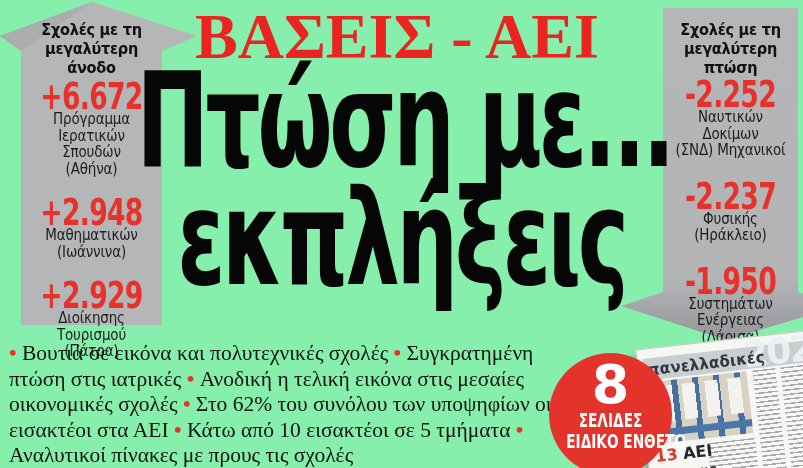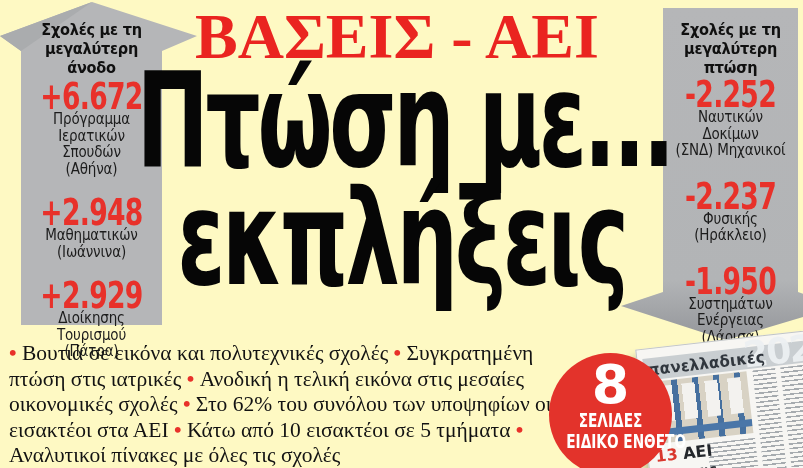--- a/index.html
+++ b/index.html
@@ -1,16 +1,16 @@
 <!DOCTYPE html>
 <html><head>
 <meta charset="utf-8">
 <style>
   html,body{margin:0;padding:0;background:#ffffff;}
-  .page{position:relative;width:803px;height:468px;background:#fef9c3;overflow:hidden;
+  .page{position:relative;width:803px;height:468px;background:#86efac;overflow:hidden;
         font-family:"DejaVu Sans",sans-serif;}
 
   
   .arrow-svg{position:absolute;top:0;}
   .statcol{position:absolute;top:0;text-align:center;color:#141414;}
   .statcol.left{left:20px;width:143px;}
   .statcol.right{left:662px;width:137px;}
   .stat-title{font-weight:bold;font-size:16.5px;line-height:19px;letter-spacing:-.3px;
               transform:scaleX(.88);transform-origin:50% 50%;color:#101010;}
   .statcol.left .stat-title{margin-top:20px;}
@@ -135,21 +135,21 @@
     <div class="hl">Πτώση με...</div>
     <div class="hl">εκπλήξεις</div>
   </div>
 
   <div class="bullets">
     <span class="dot">• </span><span>Βουτιά σε εικόνα και πολυτεχνικές σχολές</span>
     <span class="dot"> • </span><span>Συγκρατημένη πτώση στις ιατρικές</span>
     <span class="dot"> • </span><span>Ανοδική η τελική εικόνα στις μεσαίες οικονομικές σχολές</span>
     <span class="dot"> • </span><span>Στο 62% του συνόλου των υποψηφίων οι εισακτέοι στα ΑΕΙ</span>
     <span class="dot"> • </span><span>Κάτω από 10 εισακτέοι σε 5 τμήματα</span>
-    <span class="dot"> • </span><span>Αναλυτικοί πίνακες με όλες τις σχολές</span>
+    <span class="dot"> • </span><span>Αναλυτικοί πίνακες με πρους τις σχολές</span>
   </div>
 
   <div class="insert">
     <div class="mast-band"></div>
     <div class="mast-year">2022</div>
     <div class="mast-title">πανελλαδικές</div>
     <div class="ins-photo">
       <div class="ins-red"></div>
       <div class="ins-posts"></div>
       <div class="ins-sheets"></div>

